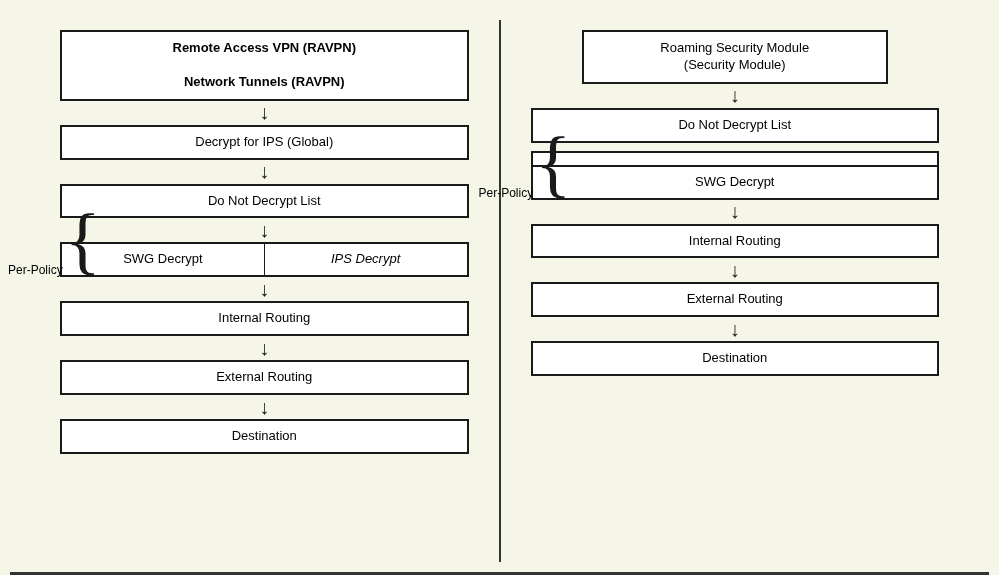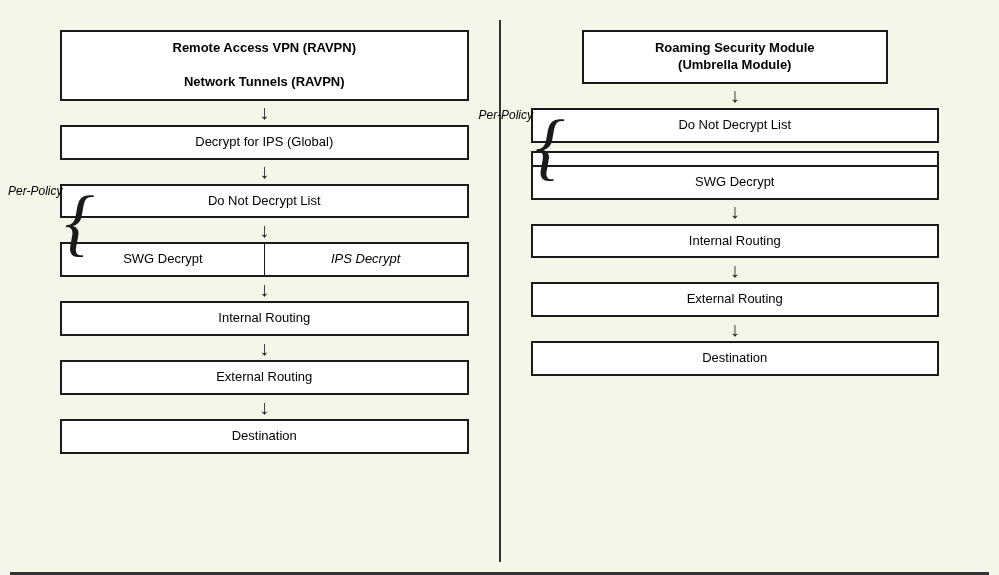--- a/index.html
+++ b/index.html
@@ -52,23 +52,22 @@
       position: relative;
       display: flex;
       align-items: stretch;
     }
     .pp-brace-area {
       position: absolute;
       left: -52px;
       top: 0;
       bottom: 0;
       display: flex;
-      align-items: flex-start;
+      align-items: flex-end;
       font-size: 12px;
-      font-style: italic;
     }
     .pp-brace-text {
       writing-mode: horizontal-tb;
       font-size: 12px;
       font-weight: 400;
       margin-right: 2px;
     }
     .big-brace {
       font-size: 75px;
       line-height: 1;
@@ -156,23 +155,23 @@
     <div class="flow-box">
       <span>Destination</span>
     </div>
 
   </div>
 
   <div style="width:2px; background:#333; align-self:stretch; margin: 0;"></div>
 
   <div class="right-section">
 
-    <div class="flow-box" style="font-weight:700; padding:8px; width: 75%;">
+    <div class="flow-box" style="font-weight:400; padding:8px; width: 75%;">
       <span>Roaming Security Module</span><br>
-      <span>(Umbrella Module)</span>
+      <span>(Security Module)</span>
     </div>
 
     <div class="flow-arrow">↓</div>
 
     <div class="pp-wrapper">
 
       <div class="pp-brace-area">
         <span class="pp-brace-text">Per-Policy</span>
         <span class="big-brace">{</span>
       </div>

